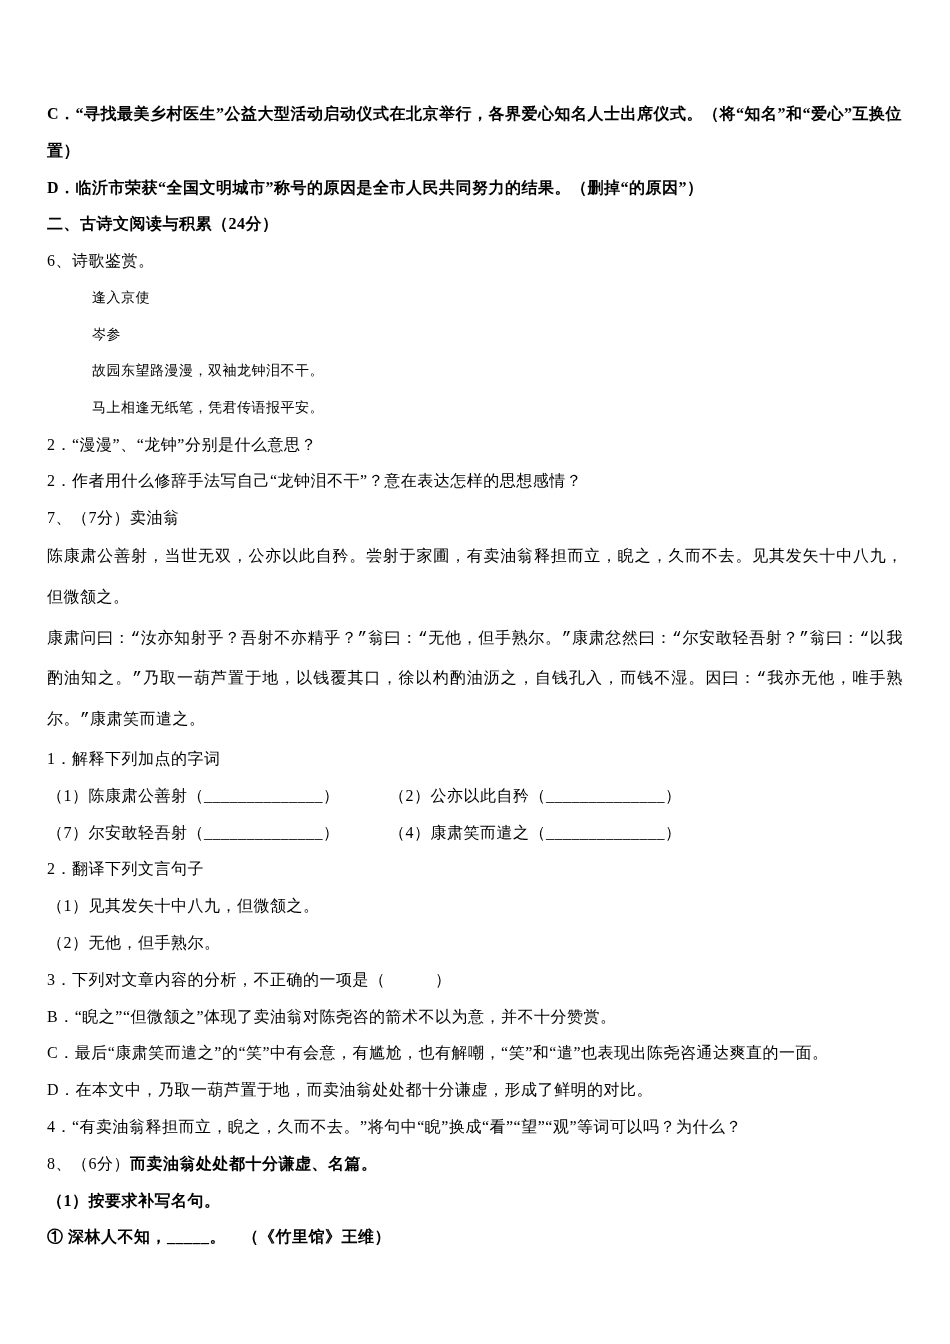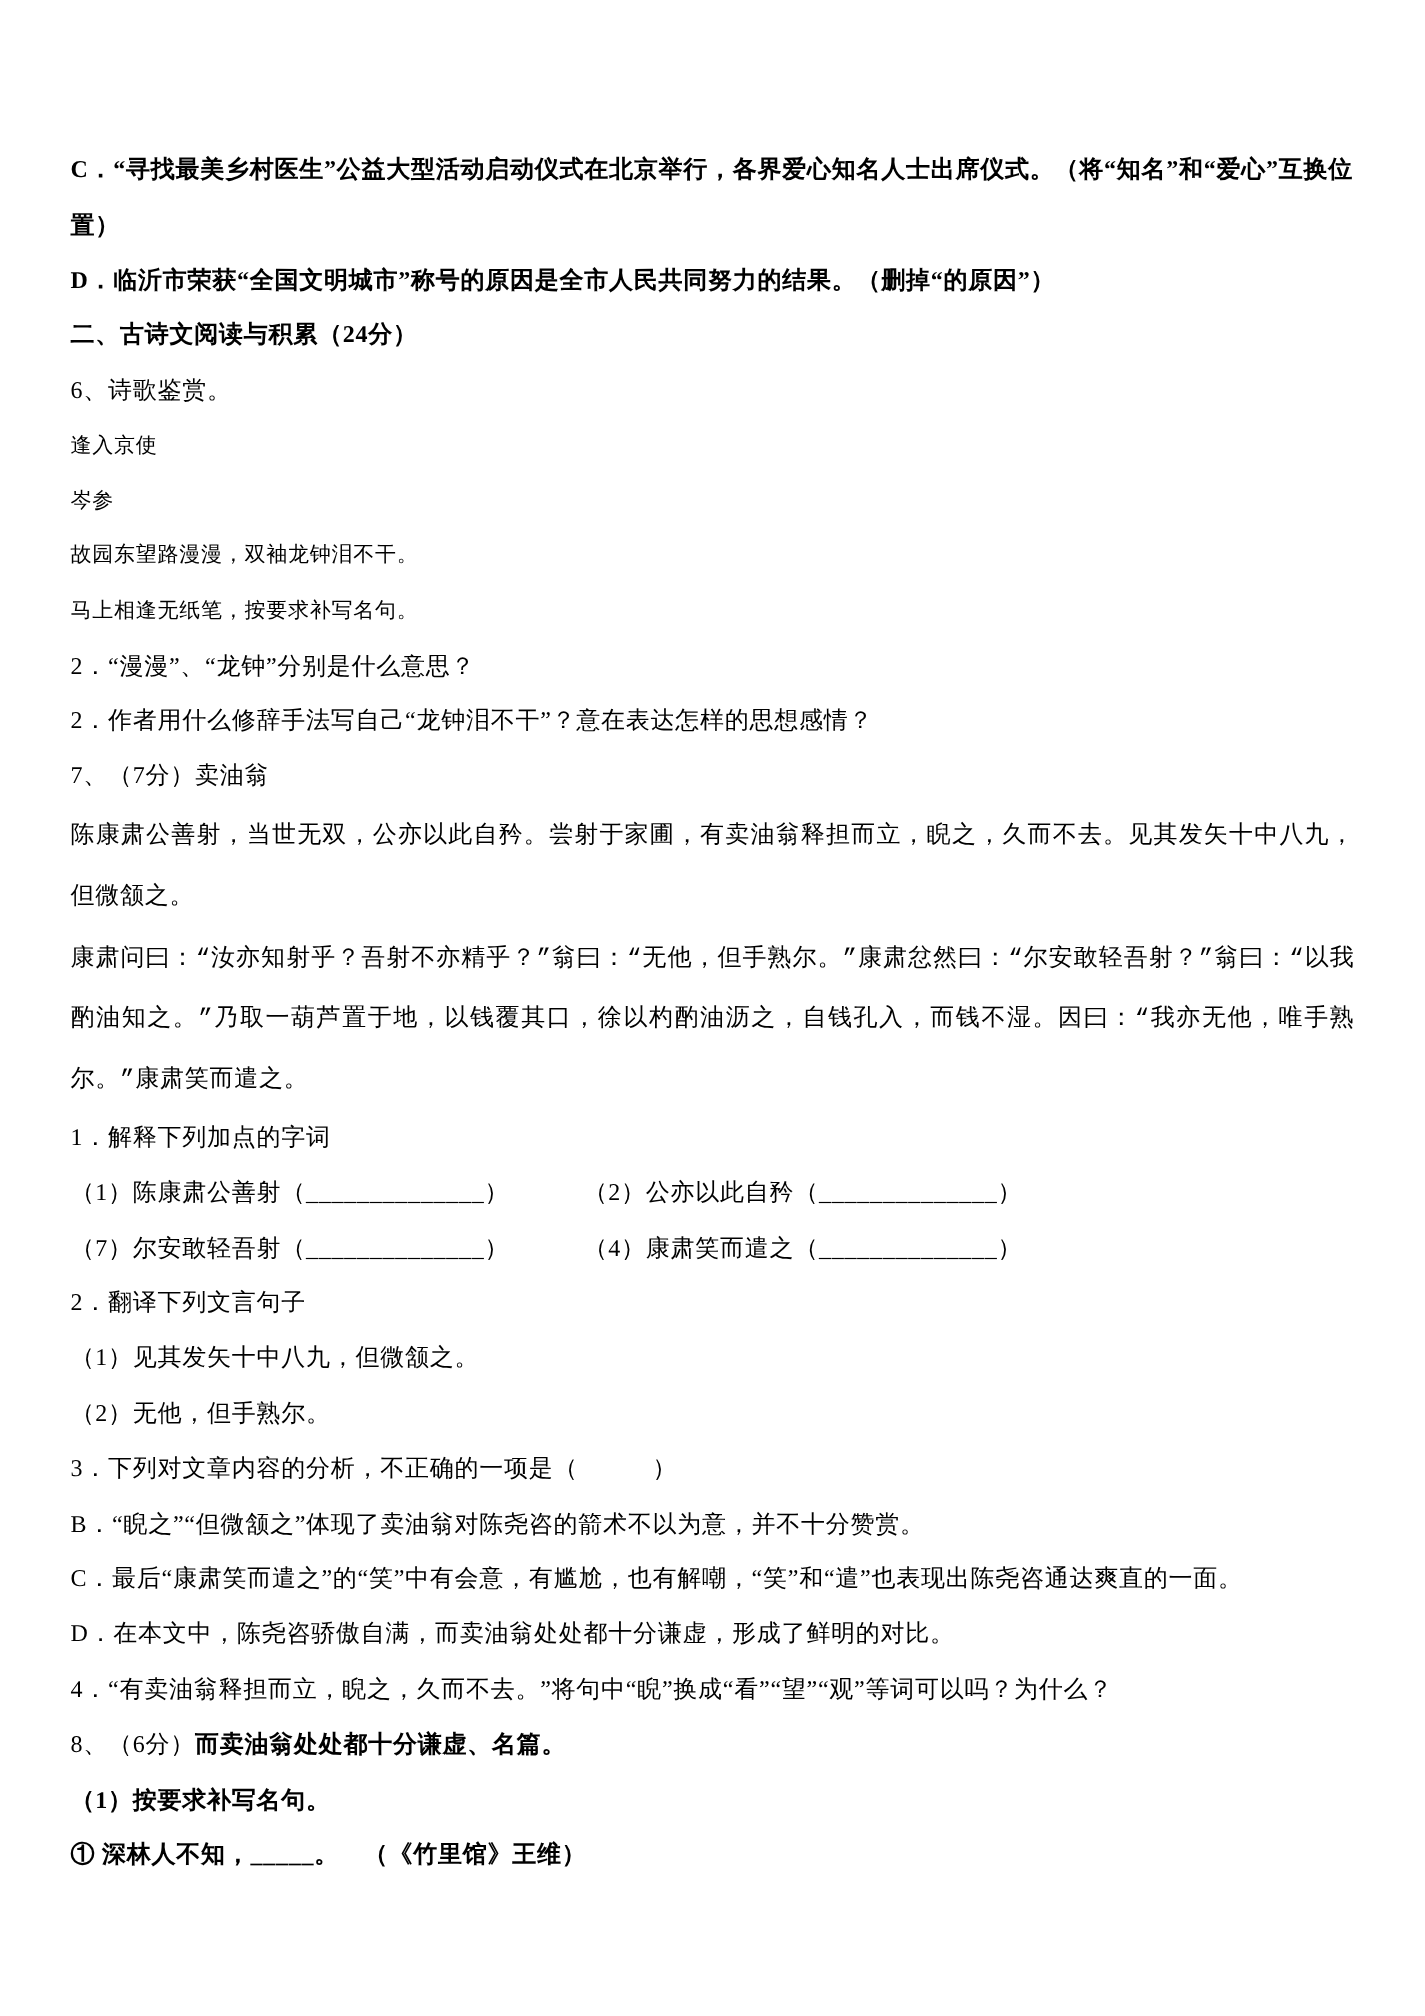--- a/index.html
+++ b/index.html
@@ -22,20 +22,21 @@
   }
   .line {
     font-size: 16px;
     line-height: 2.3;
     letter-spacing: 0.5px;
     white-space: pre-wrap;
   }
   .line.poem {
     font-size: 14px;
     line-height: 2.62;
+    margin-left: 45px;
   }
   .line.prose {
     text-align: justify;
     text-justify: inter-character;
     line-height: 2.55;
     font-family: Liberation Mono, monospace;
   }
   .b {
     font-weight: bold;
   }
@@ -45,34 +46,34 @@
 
 <div class="page">
   <div class="doc-body">
       <div class="line"><span class="b">C．“寻找最美乡村医生”公益大型活动启动仪式在北京举行，各界爱心知名人士出席仪式。（将“知名”和“爱心”互换位置）</span></div>
       <div class="line"><span class="b">D．临沂市荣获“全国文明城市”称号的原因是全市人民共同努力的结果。（删掉“的原因”）</span></div>
       <div class="line"><span class="b">二、古诗文阅读与积累（24分）</span></div>
       <div class="line"><span>6、诗歌鉴赏。</span></div>
       <div class="line poem"><span>逢入京使</span></div>
       <div class="line poem"><span>岑参</span></div>
       <div class="line poem"><span>故园东望路漫漫，双袖龙钟泪不干。</span></div>
-      <div class="line poem"><span>马上相逢无纸笔，按要求补写名句。</span></div>
+      <div class="line poem"><span>马上相逢无纸笔，凭君传语报平安。</span></div>
       <div class="line"><span>2．“漫漫”、“龙钟”分别是什么意思？</span></div>
       <div class="line"><span>2．作者用什么修辞手法写自己“龙钟泪不干”？意在表达怎样的思想感情？</span></div>
       <div class="line"><span>7、（7分）卖油翁</span></div>
       <div class="line prose"><span>陈康肃公善射，当世无双，公亦以此自矜。尝射于家圃，有卖油翁释担而立，睨之，久而不去。见其发矢十中八九，但微颔之。</span></div>
       <div class="line prose"><span>康肃问曰：“汝亦知射乎？吾射不亦精乎？”翁曰：“无他，但手熟尔。”康肃忿然曰：“尔安敢轻吾射？”翁曰：“以我酌油知之。”乃取一葫芦置于地，以钱覆其口，徐以杓酌油沥之，自钱孔入，而钱不湿。因曰：“我亦无他，唯手熟尔。”康肃笑而遣之。</span></div>
       <div class="line"><span>1．解释下列加点的字词</span></div>
       <div class="line"><span>（1）陈康肃公善射（______________）　　　（2）公亦以此自矜（______________）</span></div>
       <div class="line"><span>（7）尔安敢轻吾射（______________）　　　（4）康肃笑而遣之（______________）</span></div>
       <div class="line"><span>2．翻译下列文言句子</span></div>
       <div class="line"><span>（1）见其发矢十中八九，但微颔之。</span></div>
       <div class="line"><span>（2）无他，但手熟尔。</span></div>
       <div class="line"><span>3．下列对文章内容的分析，不正确的一项是（　　　）</span></div>
       <div class="line"><span>B．“睨之”“但微颔之”体现了卖油翁对陈尧咨的箭术不以为意，并不十分赞赏。</span></div>
       <div class="line"><span>C．最后“康肃笑而遣之”的“笑”中有会意，有尴尬，也有解嘲，“笑”和“遣”也表现出陈尧咨通达爽直的一面。</span></div>
-      <div class="line"><span>D．在本文中，陈尧咨骄傲自满，而卖油翁处处都十分谦虚，形成了鲜明的对比。</span></div>
+      <div class="line"><span>D．在本文中，乃取一葫芦置于地，而卖油翁处处都十分谦虚，形成了鲜明的对比。</span></div>
       <div class="line"><span>4．“有卖油翁释担而立，睨之，久而不去。”将句中“睨”换成“看”“望”“观”等词可以吗？为什么？</span></div>
       <div class="line"><span>8、（6分）</span><span class="b">而卖油翁处处都十分谦虚、名篇。</span></div>
       <div class="line"><span class="b">（1）按要求补写名句。</span></div>
       <div class="line"><span class="b">① 深林人不知，_____。　（《竹里馆》王维）</span></div>
     </div>
 </div>
 
 </body></html>

